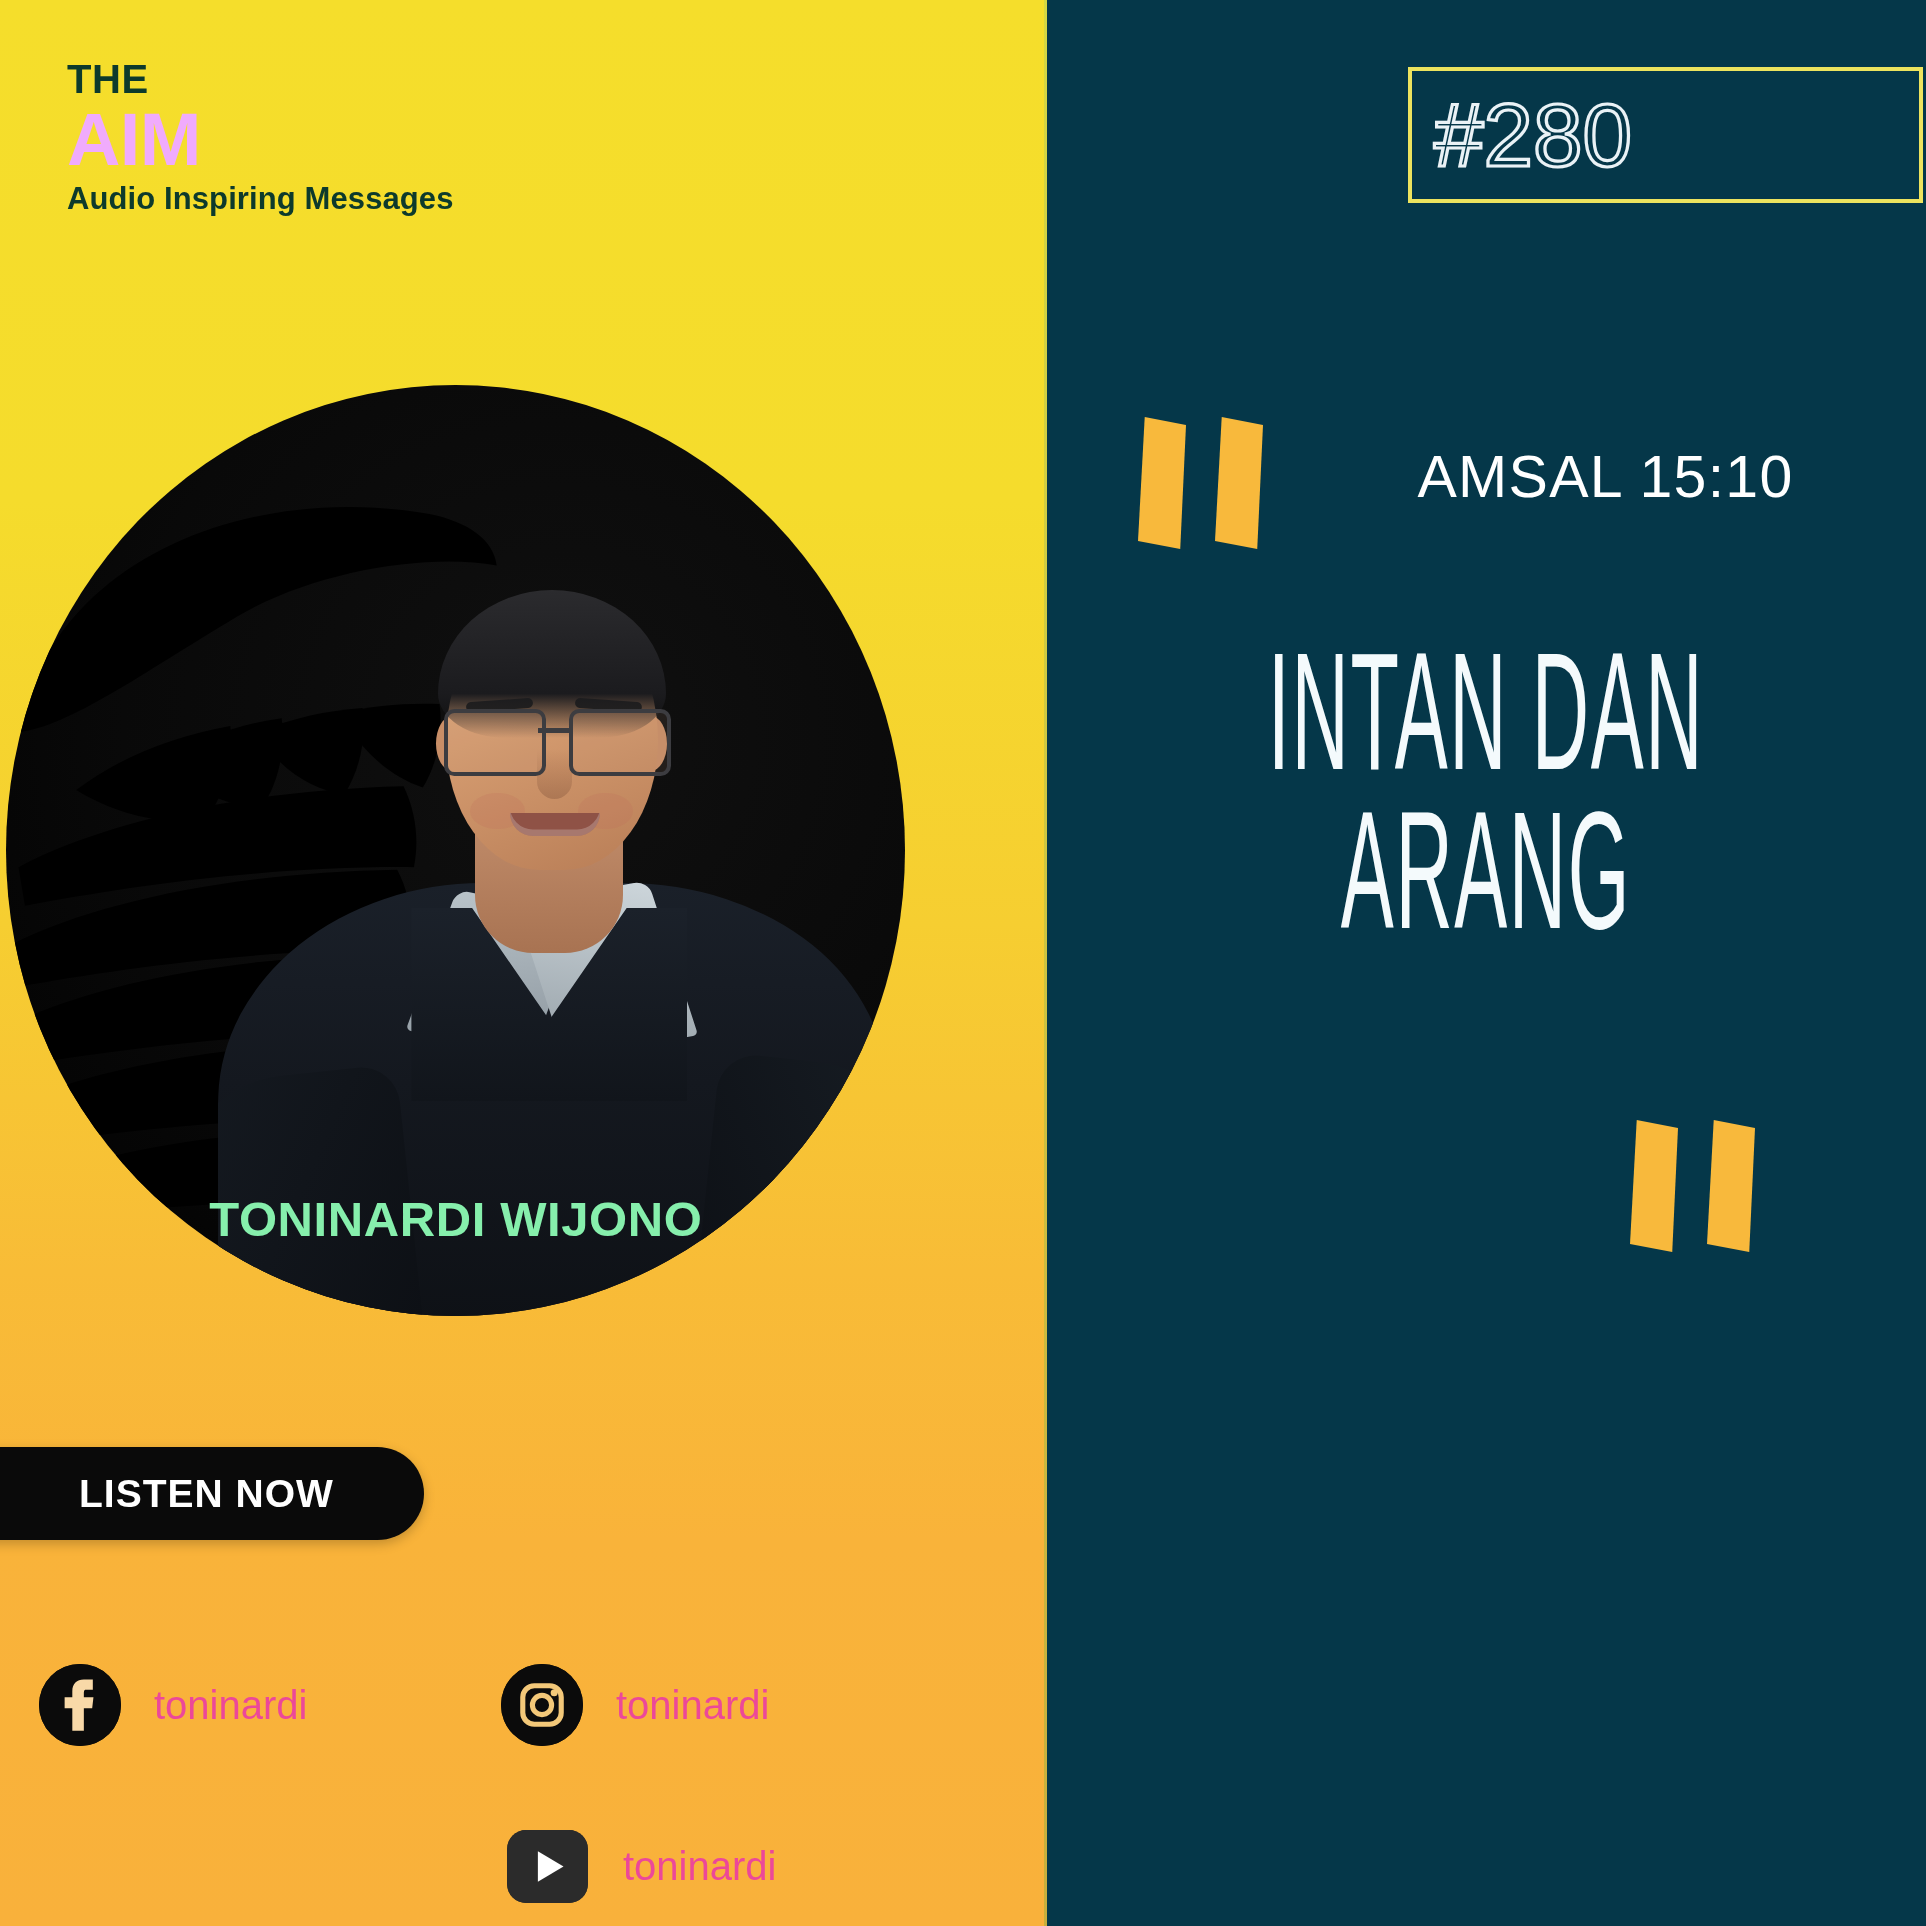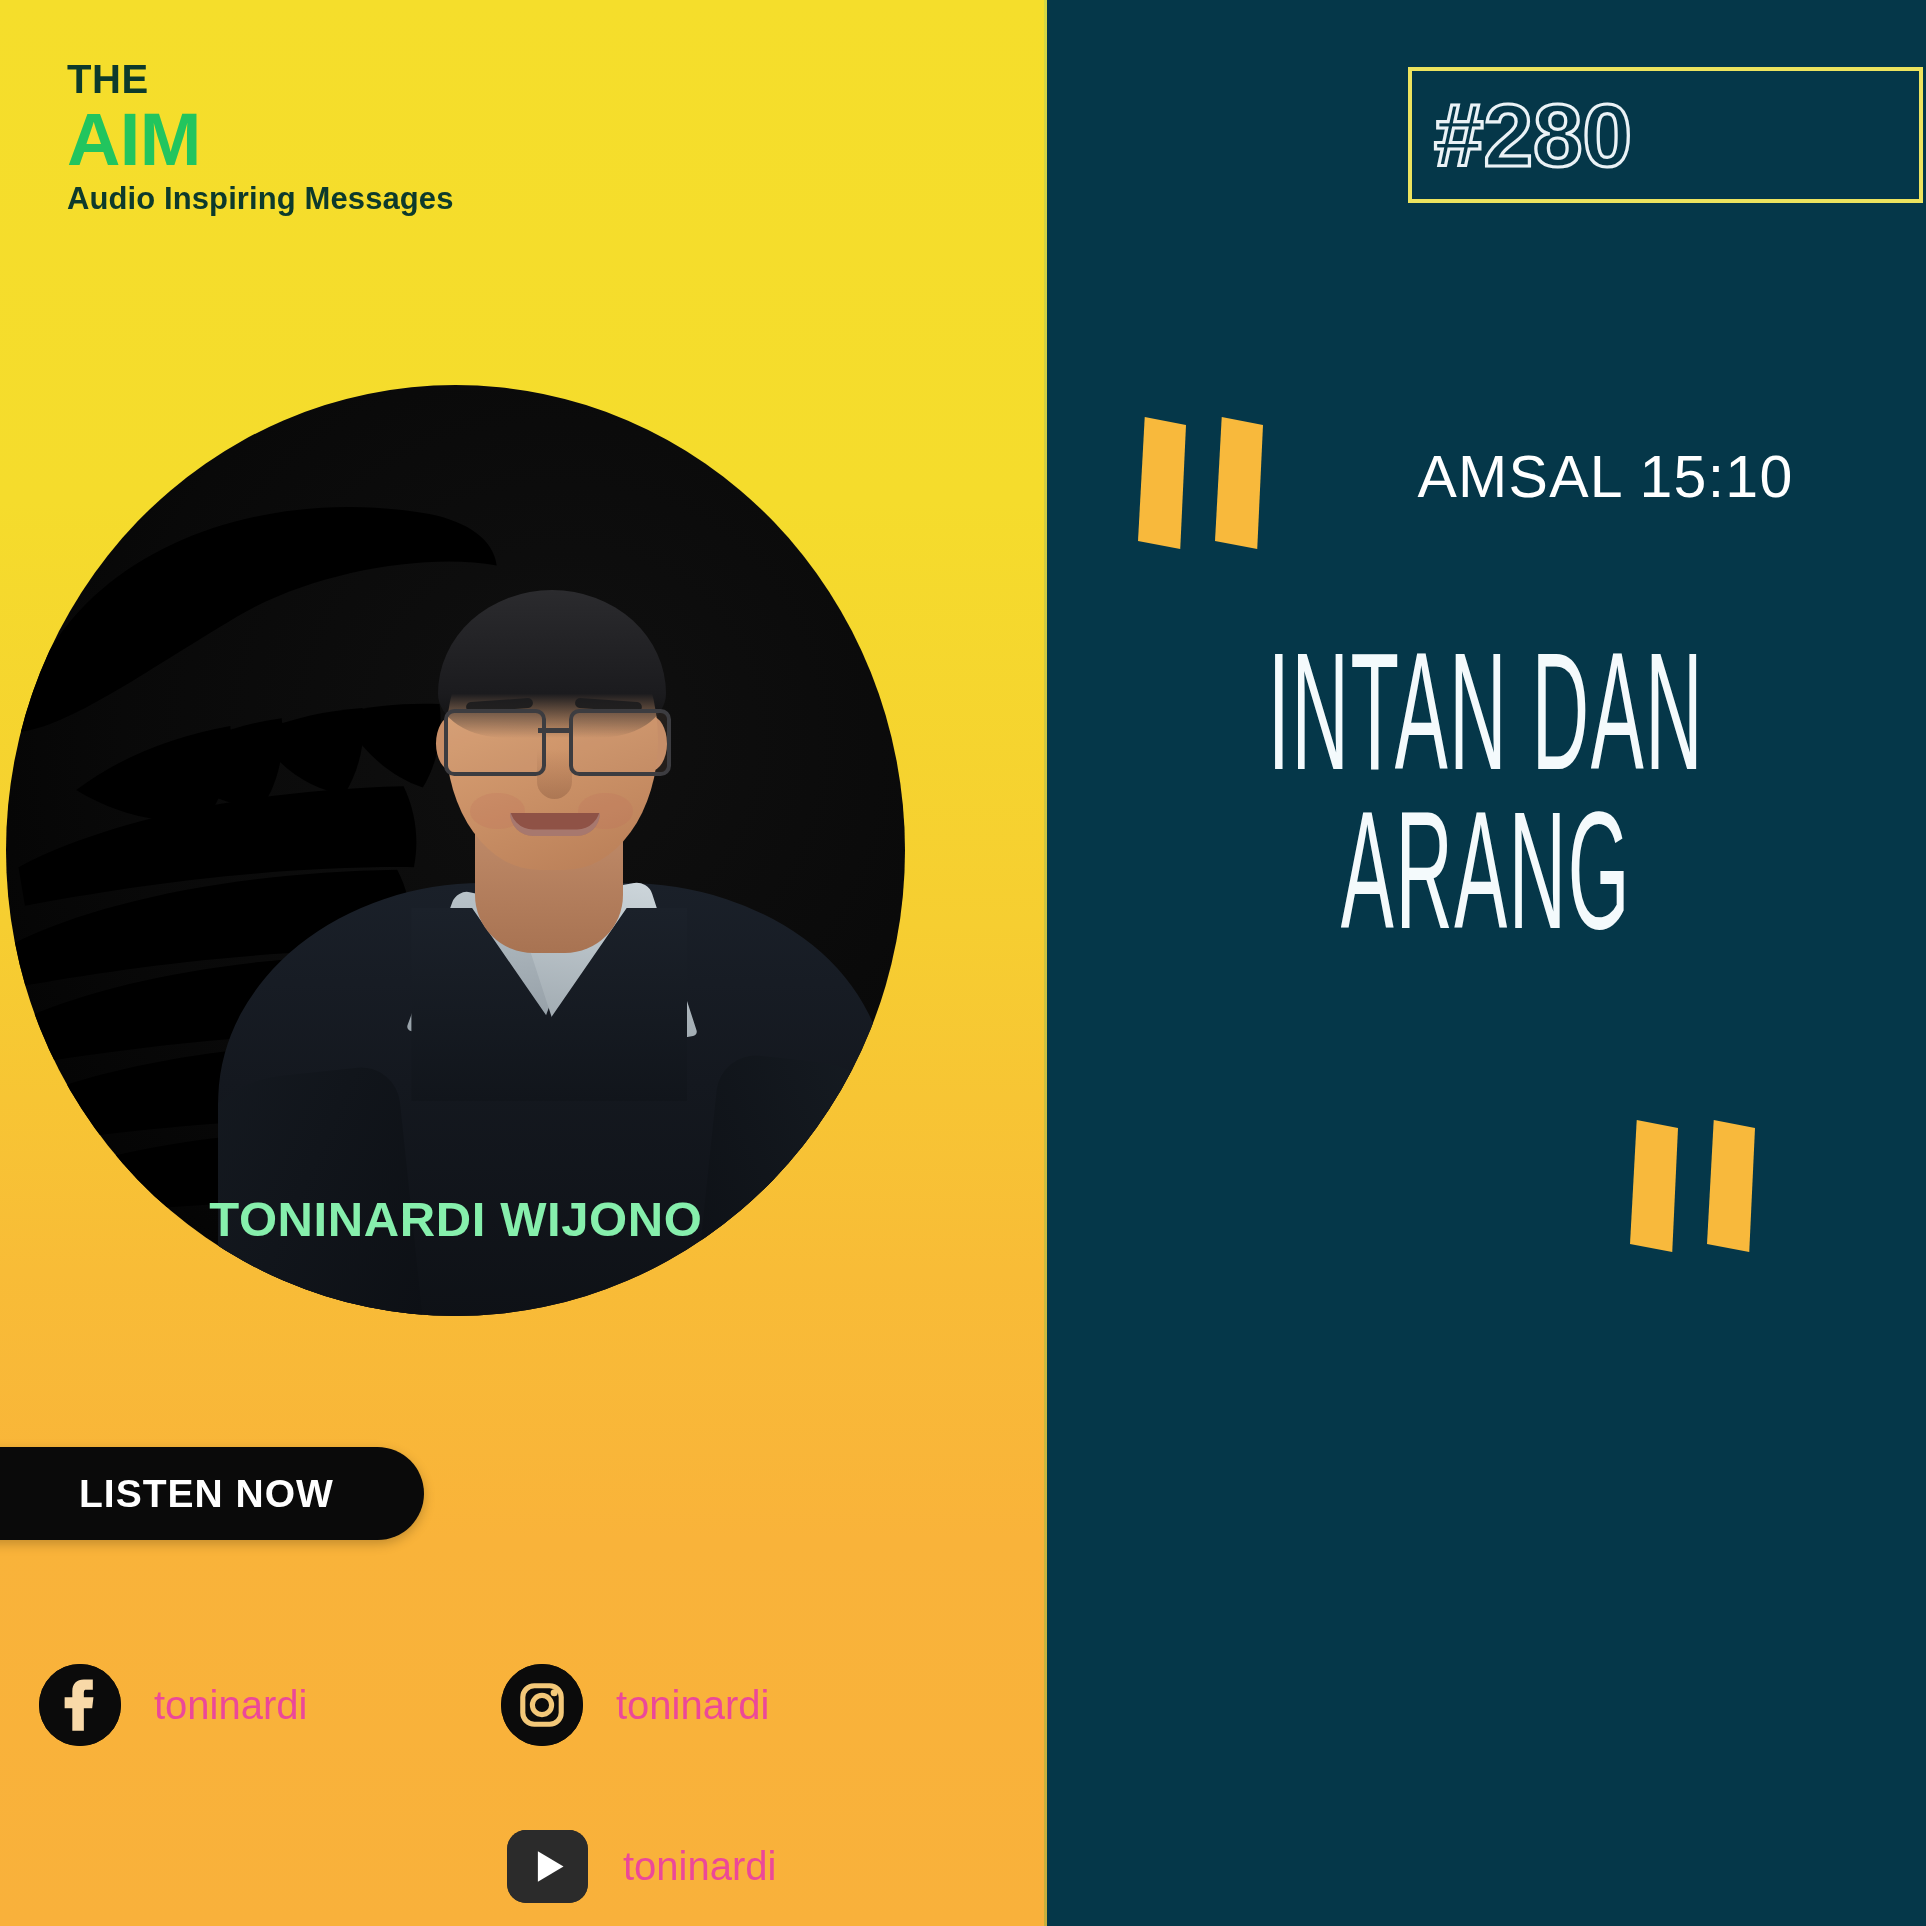--- a/index.html
+++ b/index.html
@@ -25,21 +25,21 @@
   }
 
   
   .logo{position:absolute;left:67px;top:59px;}
   .logo-the{
     font-size:40px;font-weight:700;letter-spacing:0.6px;
     color:#0D3A2C;line-height:1;
   }
   .logo-aim{
     font-size:74px;font-weight:800;letter-spacing:-0.6px;
-    color:#22c55e;line-height:1.02;margin-top:2.6px;
+    color:#f0abfc;line-height:1.02;margin-top:2.6px;
   }
   .logo-sub{
     font-size:31px;font-weight:700;letter-spacing:0.1px;
     color:#0D3A2C;line-height:1;margin-top:6.4px;
   }
 
   
   .portrait-wrap{
     position:absolute;left:6.4px;top:385px;width:899px;height:931px;
   }
@@ -179,21 +179,21 @@
   }
   .eps-word{
     margin-left:33px;
     font-size:96px;font-weight:800;letter-spacing:-1.3px;
     color:transparent;
     -webkit-text-stroke:3.2px #E3C26A;
     line-height:1;
   }
   .eps-num{
     margin-left:22px;
-    font-size:89px;font-weight:700;letter-spacing:0px;
+    font-size:89px;font-weight:400;letter-spacing:0px;
     color:transparent;
     -webkit-text-stroke:3.2px #EAF2F6;
     line-height:1;
   }
 
   
   .qmark{position:absolute;width:48px;height:132px;background:#F8B93C;}
   .q-open-1{left:1138px;top:417px;clip-path:polygon(14% 0%,100% 6%,88% 100%,0% 94%);}
   .q-open-2{left:1215px;top:417px;clip-path:polygon(14% 0%,100% 6%,88% 100%,0% 94%);}
   .q-close-1{left:1630px;top:1120px;clip-path:polygon(14% 0%,100% 6%,88% 100%,0% 94%);}

